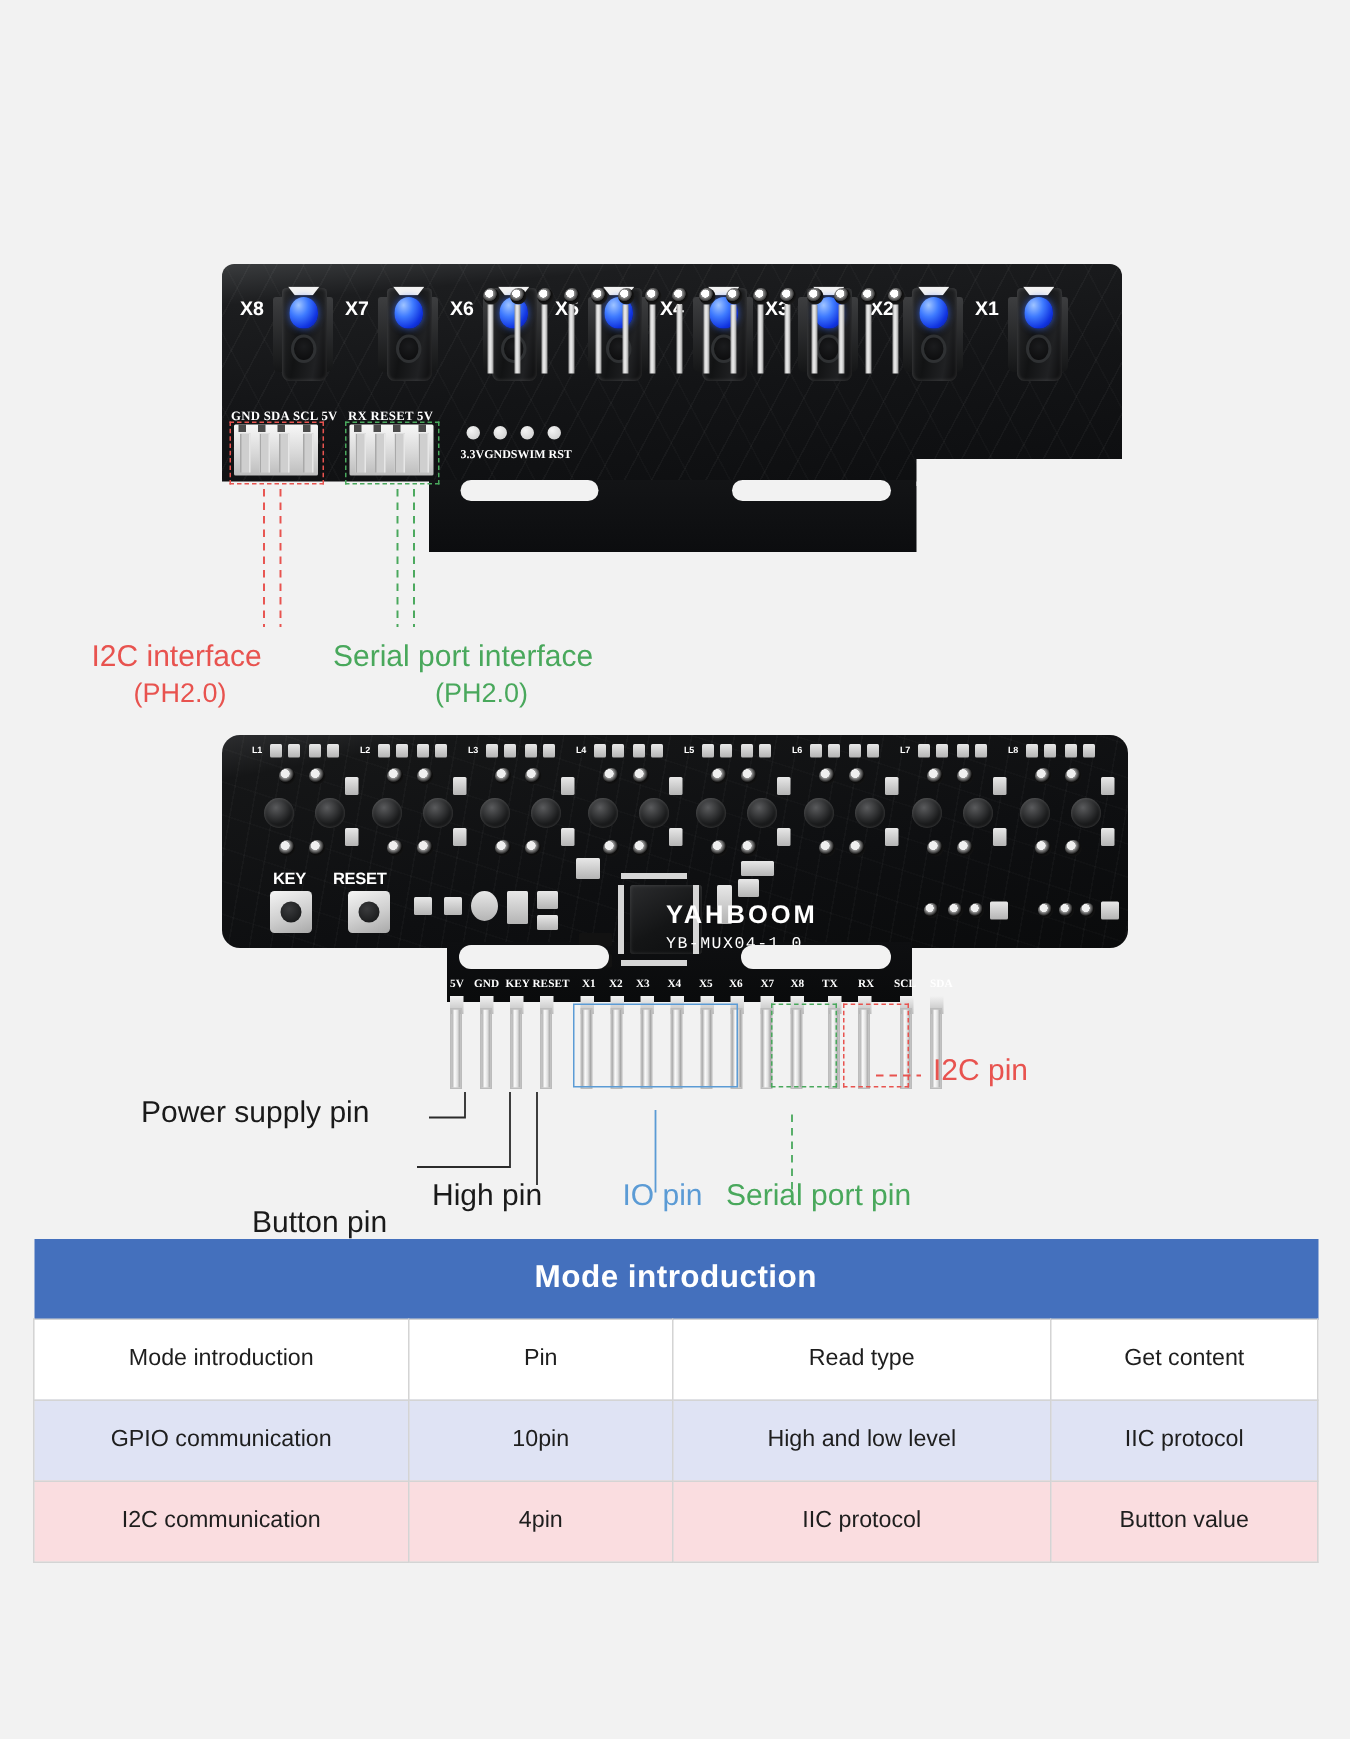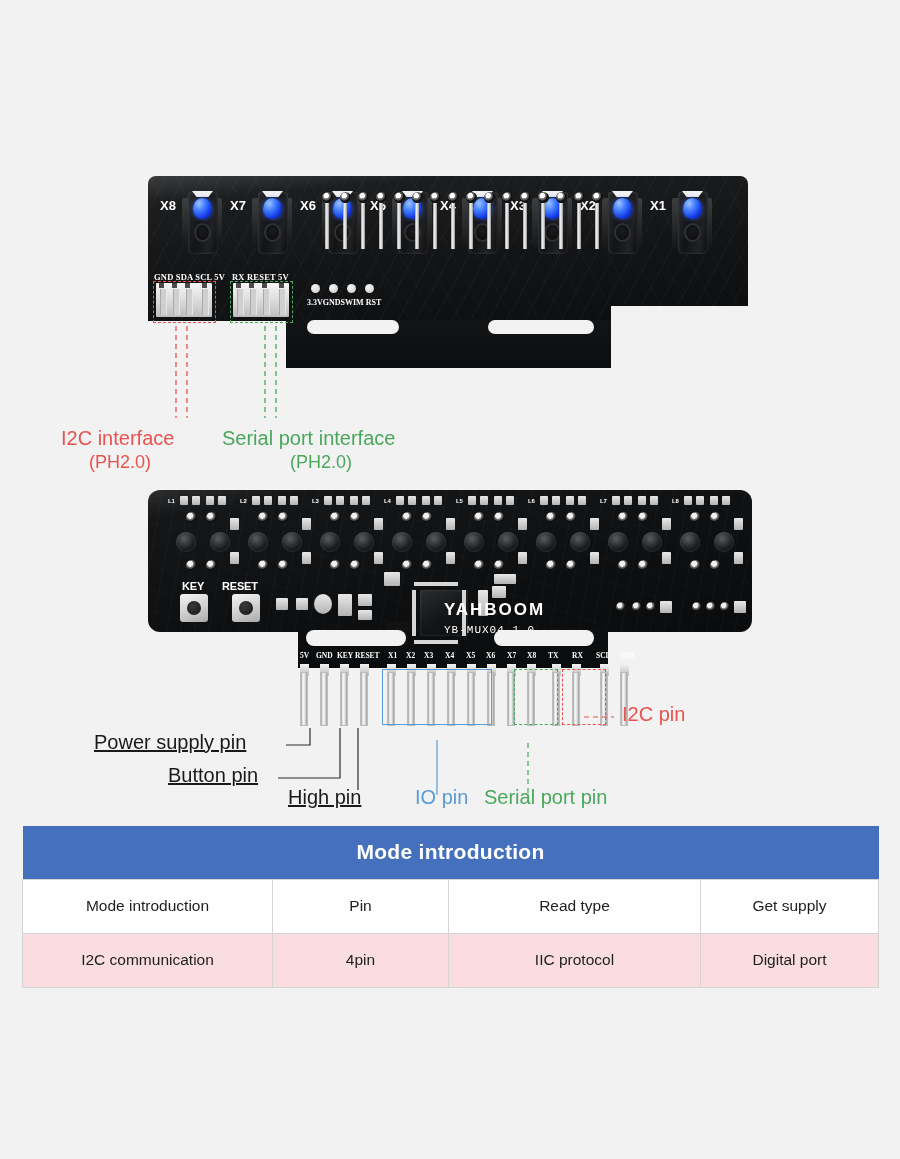--- a/index.html
+++ b/index.html
@@ -107,21 +107,21 @@
     position:absolute; top:11px; width:4px; height:46px;
     background: linear-gradient(90deg,#9a9a9a,#f0f0f0 40%,#cfcfcf 70%,#8c8c8c);
   }
 
   
   .callout-line { position:absolute; }
   .ann { position:absolute; white-space:nowrap; font-size:20px; }
   .ann.red   { color:#e8534f; }
   .ann.green { color:#49a85c; }
   .ann.blue  { color:#5b9bd5; }
-  .ann.black { color:#1a1a1a;text-decoration:underline; }
+  .ann.black { color:#1a1a1a; }
   .ann-sub { position:absolute; white-space:nowrap; font-size:18px; }
 
   
   #board2-wrap { position:absolute; left:148px; top:490px; width:612px; height:230px; }
   .pcb2 {
     position:absolute; left:0; top:0; width:604px; height:142px;
     background: linear-gradient(170deg,#2c2d2f 0%,#151617 12%,#0e0f11 60%,#0a0b0c 100%);
     border-radius: 12px;
   }
   .pcb2::after{
@@ -598,21 +598,21 @@
   <svg class="callout-line" style="left:0; top:690px; width:900px; height:120px;">
     <path d="M286,55 L310,55 L310,38" stroke="#2b2b2b" stroke-width="1.2" fill="none"></path>
     <path d="M278,88 L340,88 L340,38" stroke="#2b2b2b" stroke-width="1.2" fill="none"></path>
     <path d="M358,100 L358,38" stroke="#2b2b2b" stroke-width="1.2" fill="none"></path>
     <path d="M437,105 L437,50" stroke="#5b9bd5" stroke-width="1.2" fill="none"></path>
     <path d="M528,103 L528,50" stroke="#49a85c" stroke-width="1.2" stroke-dasharray="5,4" fill="none"></path>
     <path d="M584,27 L614,27" stroke="#e8534f" stroke-width="1.2" stroke-dasharray="5,4" fill="none"></path>
   </svg>
 
   <div class="ann black" style="left:94px;  top:731px;">Power supply pin</div>
-  <div class="ann black" style="left:168px; top:764px;">Button pin</div>
+  <div class="ann black" style="left:168px; top:804px;">Button pin</div>
   <div class="ann black" style="left:288px; top:786px;">High pin</div>
   <div class="ann blue" style="left:415px; top:786px;">IO pin</div>
   <div class="ann green" style="left:484px; top:786px;">Serial port pin</div>
   <div class="ann red" style="left:622px; top:703px;">I2C pin</div>
 
   <table id="mode-table">
     <colgroup>
       <col class="col-0">
         <col class="col-1">
         <col class="col-2">
@@ -621,24 +621,30 @@
     <thead>
       <tr>
         <th class="title-cell" colspan="4">Mode introduction</th>
       </tr>
     </thead>
     <tbody>
       <tr class="head-row">
         <td>Mode introduction</td>
         <td>Pin</td>
         <td>Read type</td>
-        <td>Get supply</td>
+        <td>Get content</td>
+      </tr>
+      <tr class="row-gpio">
+        <td>GPIO communication</td>
+        <td>10pin</td>
+        <td>High and low level</td>
+        <td>IIC protocol</td>
       </tr>
       <tr class="row-i2c">
         <td>I2C communication</td>
         <td>4pin</td>
         <td>IIC protocol</td>
-        <td>Digital port</td>
+        <td>Button value</td>
       </tr>
     </tbody>
   </table>
 
 </div>
 
 </body></html>

